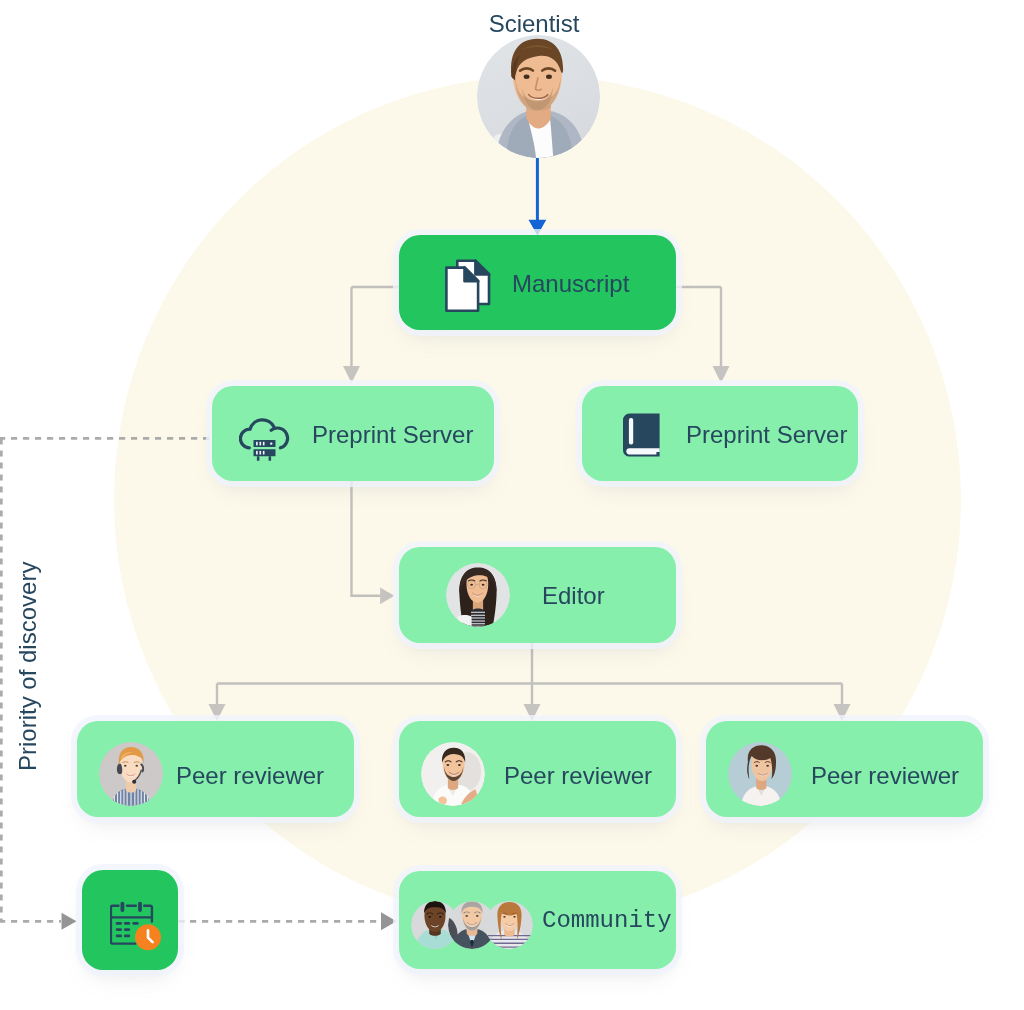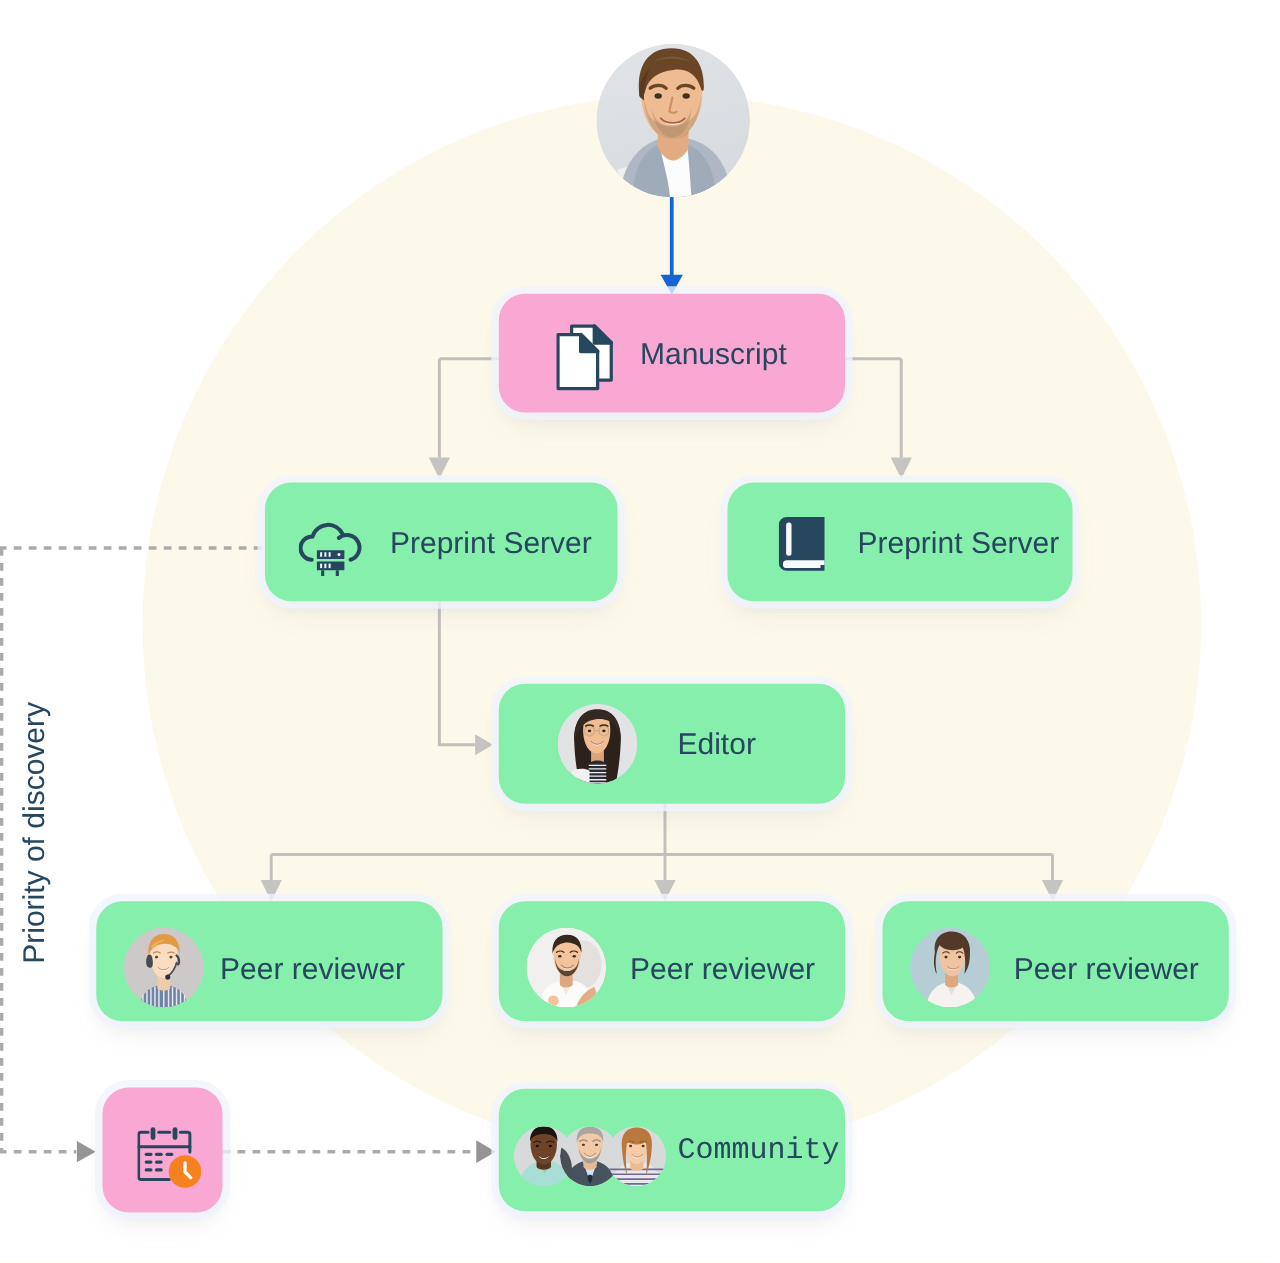--- a/index.html
+++ b/index.html
@@ -7,21 +7,21 @@
        font-family:"Liberation Sans",sans-serif;overflow:hidden;}
   .stage{position:relative;width:1024px;height:1010px;}
   .bg-circle{position:absolute;border-radius:50%;background:#fcf9eb;}
   svg.conn{position:absolute;left:0;top:0;width:1024px;height:1010px;overflow:visible;}
 
   .card{position:absolute;box-sizing:border-box;display:flex;align-items:center;
         border-radius:21px;background:#86efac;
         box-shadow:0 0 0 6px rgba(240,243,253,.78),
                    0 12px 24px -8px rgba(150,152,160,.22),
                    0 4px 10px rgba(150,152,160,.09);}
-  .card.white{background:#f9a8d4;}
+  .card.white{background:#22c55e;}
   .card .lbl{color:#27475f;font-size:24px;letter-spacing:0px;white-space:nowrap;}
 
   .avatar{border-radius:50%;overflow:hidden;flex:0 0 auto;position:relative;}
   .iconwrap{display:flex;align-items:center;justify-content:center;flex:0 0 auto;}
 
   .vtext{position:absolute;transform-origin:0 0;transform:rotate(-90deg);
          color:#27475f;font-size:24px;white-space:nowrap;}
   .scientist-title{position:absolute;color:#27475f;font-size:24px;text-align:center;}
 </style>
 </head>
@@ -65,20 +65,21 @@
       <path d="M178 921.4 H381"></path>
     </g>
     <g fill="#959595">
       <polygon points="61.5,912.7 76.5,921.3 61.5,929.7"></polygon>
       <polygon points="381,912.2 396.5,921.3 381,930.3"></polygon>
     </g>
   </svg>
 
   <div class="vtext" style="left:14px;top:771px;">Priority of discovery</div>
 
+  <div class="scientist-title" style="left:434px;top:10px;width:200px;">Scientist</div>
   <div class="avatar" style="position:absolute;left:477px;top:35px;width:123px;height:123px;">
     <svg viewBox="0 0 100 100" width="123" height="123" aria-hidden="true">
       <defs>
           <clipPath id="clipSci">
             <circle cx="50" cy="50" r="50"></circle>
           </clipPath>
         <linearGradient id="sciBg" x1="0" y1="0" x2="0.4" y2="1">
           <stop offset="0%" stop-color="#e2e5e8"></stop>
             <stop offset="100%" stop-color="#d7dade"></stop>
         </linearGradient>

